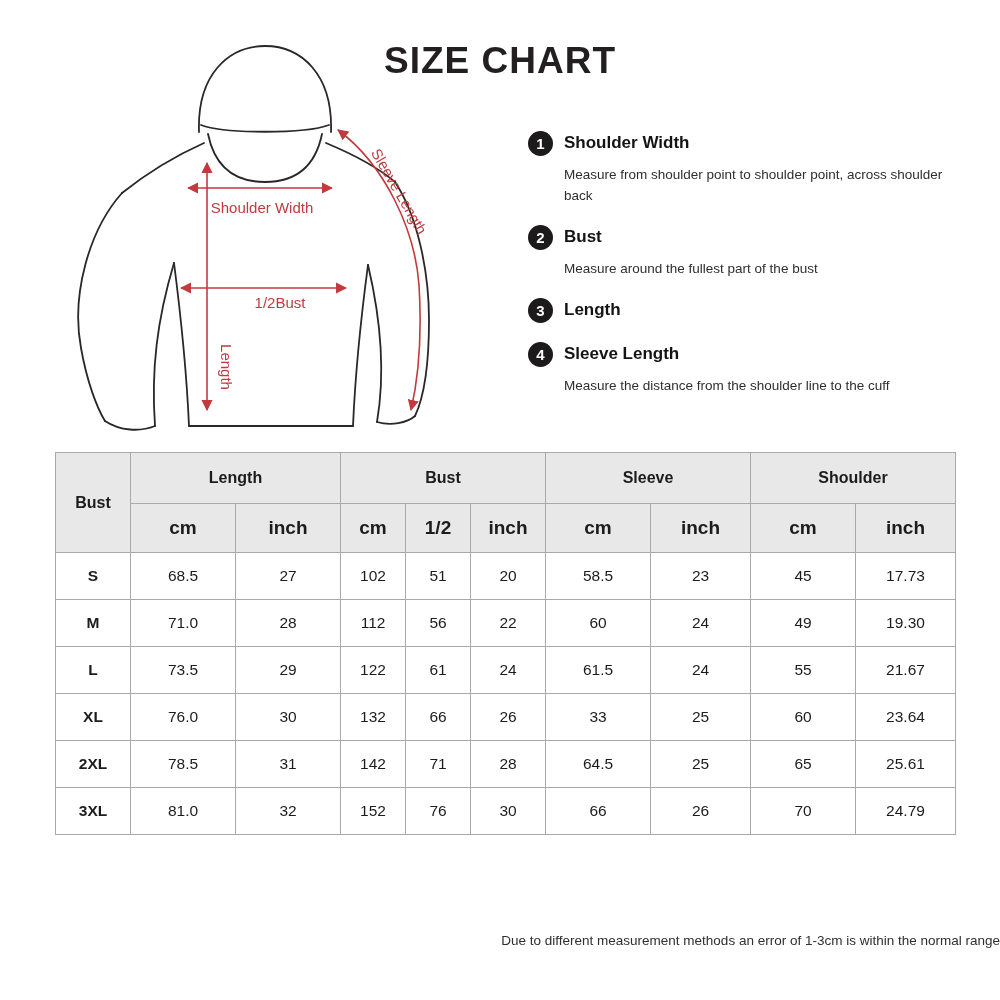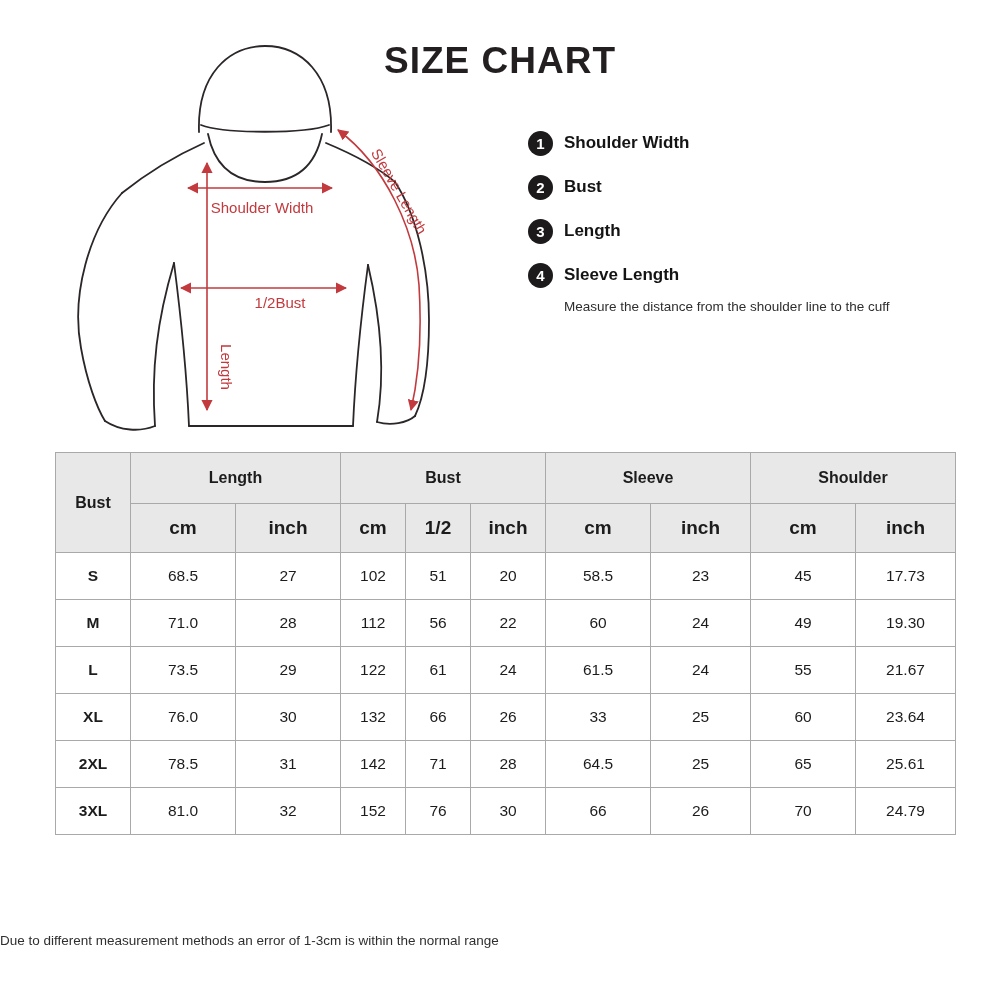--- a/index.html
+++ b/index.html
@@ -39,21 +39,21 @@
     border:1px solid #a9a9a9; text-align:center; vertical-align:middle;
     font-size:15.5px; color:#1c1c1c; padding:0;
   }
   table.size-table thead th { background:#e8e8e8; font-weight:700; }
   tr.group-row th { height:50px; font-size:16px; }
   tr.sub-row th { height:48px; font-size:19px; }
   tbody tr { height:47px; background:#ffffff; }
   td.size-cell { font-weight:700; }
 
   
-  .notes { position:absolute; top:928px; left:0; right:0; text-align:left;
+  .notes { position:absolute; top:928px; left:0; right:0; text-align:right;
            font-size:13.5px; line-height:26px; color:#2f2f2f; }
 </style>
 </head>
 <body>
 
 <div class="canvas">
 
   <div class="page-title">SIZE CHART</div>
 
   <div class="diagram">
@@ -97,27 +97,29 @@
     </svg>
   </div>
 
   <div class="instructions">
 
     <div class="instr-item">
       <div class="instr-head">
         <div class="badge">1</div>
         <div class="instr-title">Shoulder Width</div>
       </div>
+      <div class="instr-desc">Measure from shoulder point to shoulder point, across shoulder back</div>
     </div>
 
     <div class="instr-item">
       <div class="instr-head">
         <div class="badge">2</div>
         <div class="instr-title">Bust</div>
       </div>
+      <div class="instr-desc">Measure around the fullest part of the bust</div>
     </div>
 
     <div class="instr-item">
       <div class="instr-head">
         <div class="badge">3</div>
         <div class="instr-title">Length</div>
       </div>
     </div>
 
     <div class="instr-item">

